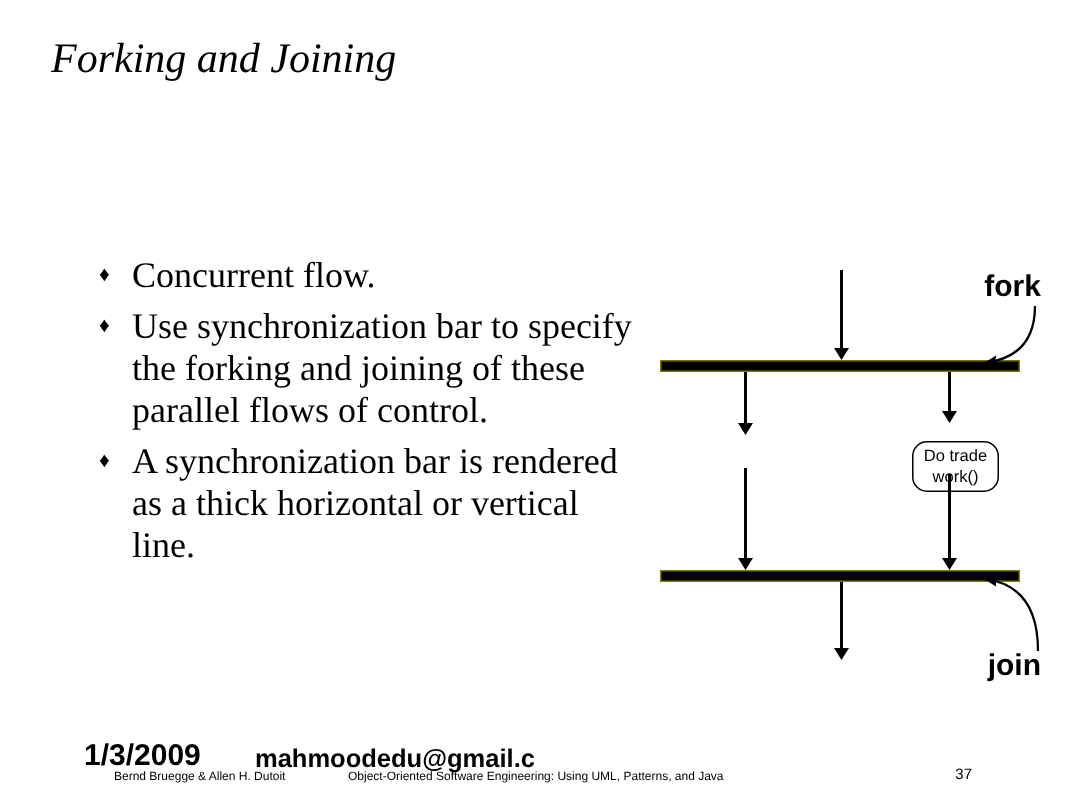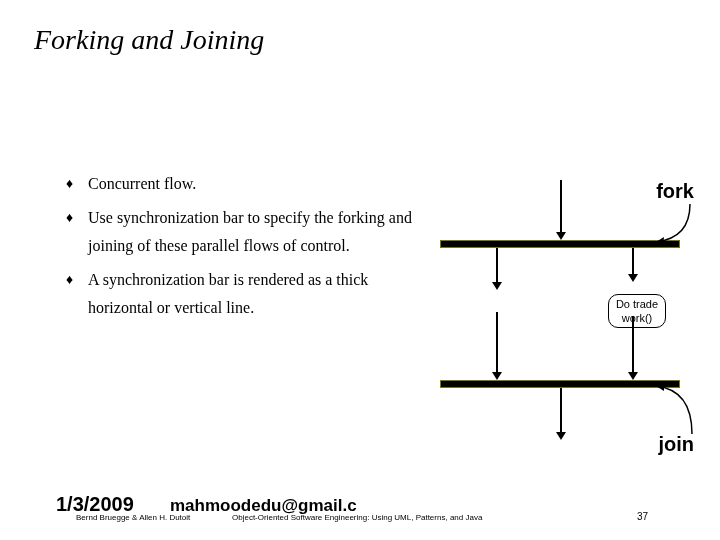--- a/index.html
+++ b/index.html
@@ -2,21 +2,21 @@
 <html><head>
 <meta charset="utf-8">
 <style>
   * { box-sizing: border-box; margin: 0; padding: 0; }
   html, body { width: 720px; height: 540px; background: #fff; font-family: "Times New Roman", Times, serif; color: #000; overflow: hidden; }
   .slide { position: relative; width: 584px; height: 540px; }
   .title { position: absolute; left: 34px; top: 24px; font-style: italic; font-size: 28px; font-weight: 400; }
   .bullets { position: absolute; left: 66px; top: 170px; width: 360px; }
   .bullet { display: flex; align-items: flex-start; margin-bottom: 6px; }
   .bullet .marker { width: 22px; flex: 0 0 22px; font-size: 14px; line-height: 28px; text-align: left; }
-  .bullet .text { font-size: 16px; line-height: 28px; }
+  .bullet .text { font-size: 24px; line-height: 28px; }
   .diagram { position: absolute; left: 440px; top: 170px; width: 260px; height: 280px; }
   .fork-label { position: absolute; right: 6px; top: 10px; font-family: Arial, Helvetica, sans-serif; font-weight: 700; font-size: 20px; }
   .join-label { position: absolute; right: 6px; bottom: -6px; font-family: Arial, Helvetica, sans-serif; font-weight: 700; font-size: 20px; }
   .sync-bar { position: absolute; left: 0; width: 240px; height: 8px; background: #000; border: 1px solid #7a7a00; }
   .sync-bar.top { top: 70px; }
   .sync-bar.bot { top: 210px; }
   .vline { position: absolute; width: 2px; background: #000; }
   .arrowhead { position: absolute; width: 0; height: 0; border-left: 5px solid transparent; border-right: 5px solid transparent; border-top: 8px solid #000; }
   .activity { position: absolute; border: 1px solid #000; border-radius: 10px; background: #fff; font-family: Arial, Helvetica, sans-serif; font-size: 11px; text-align: center; display: flex; align-items: center; justify-content: center; padding: 2px 6px; line-height: 14px; }
   .curve { position: absolute; }

